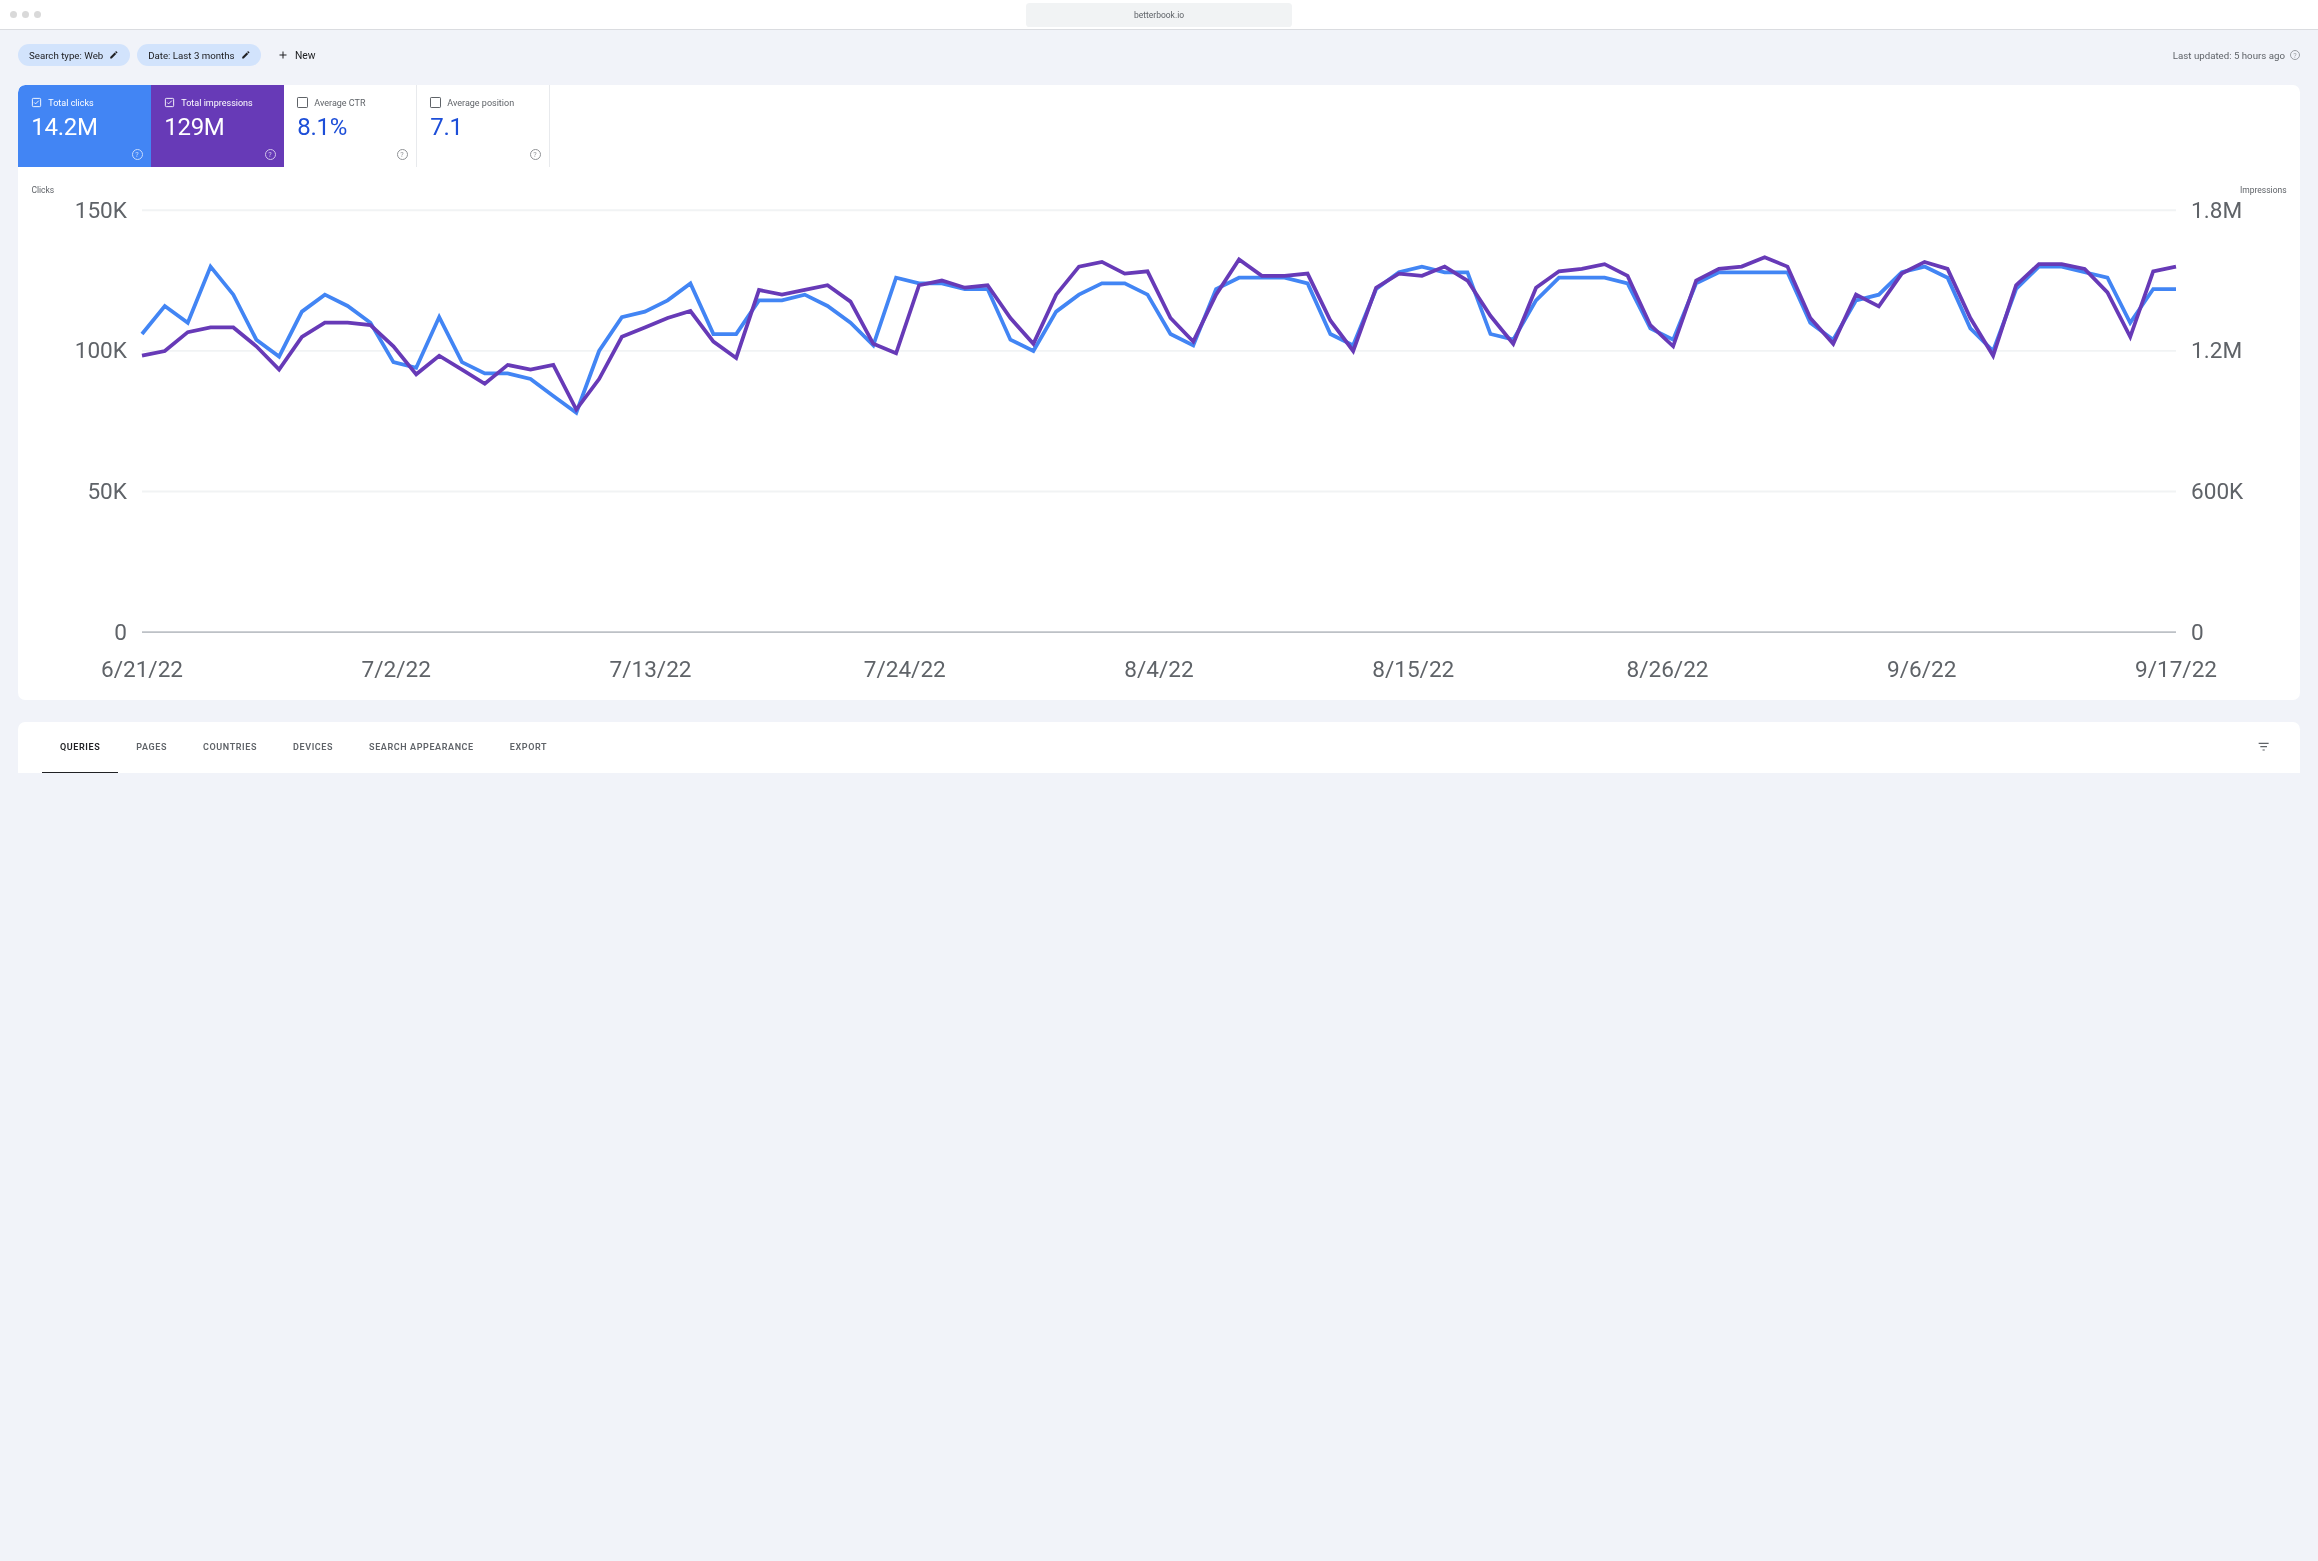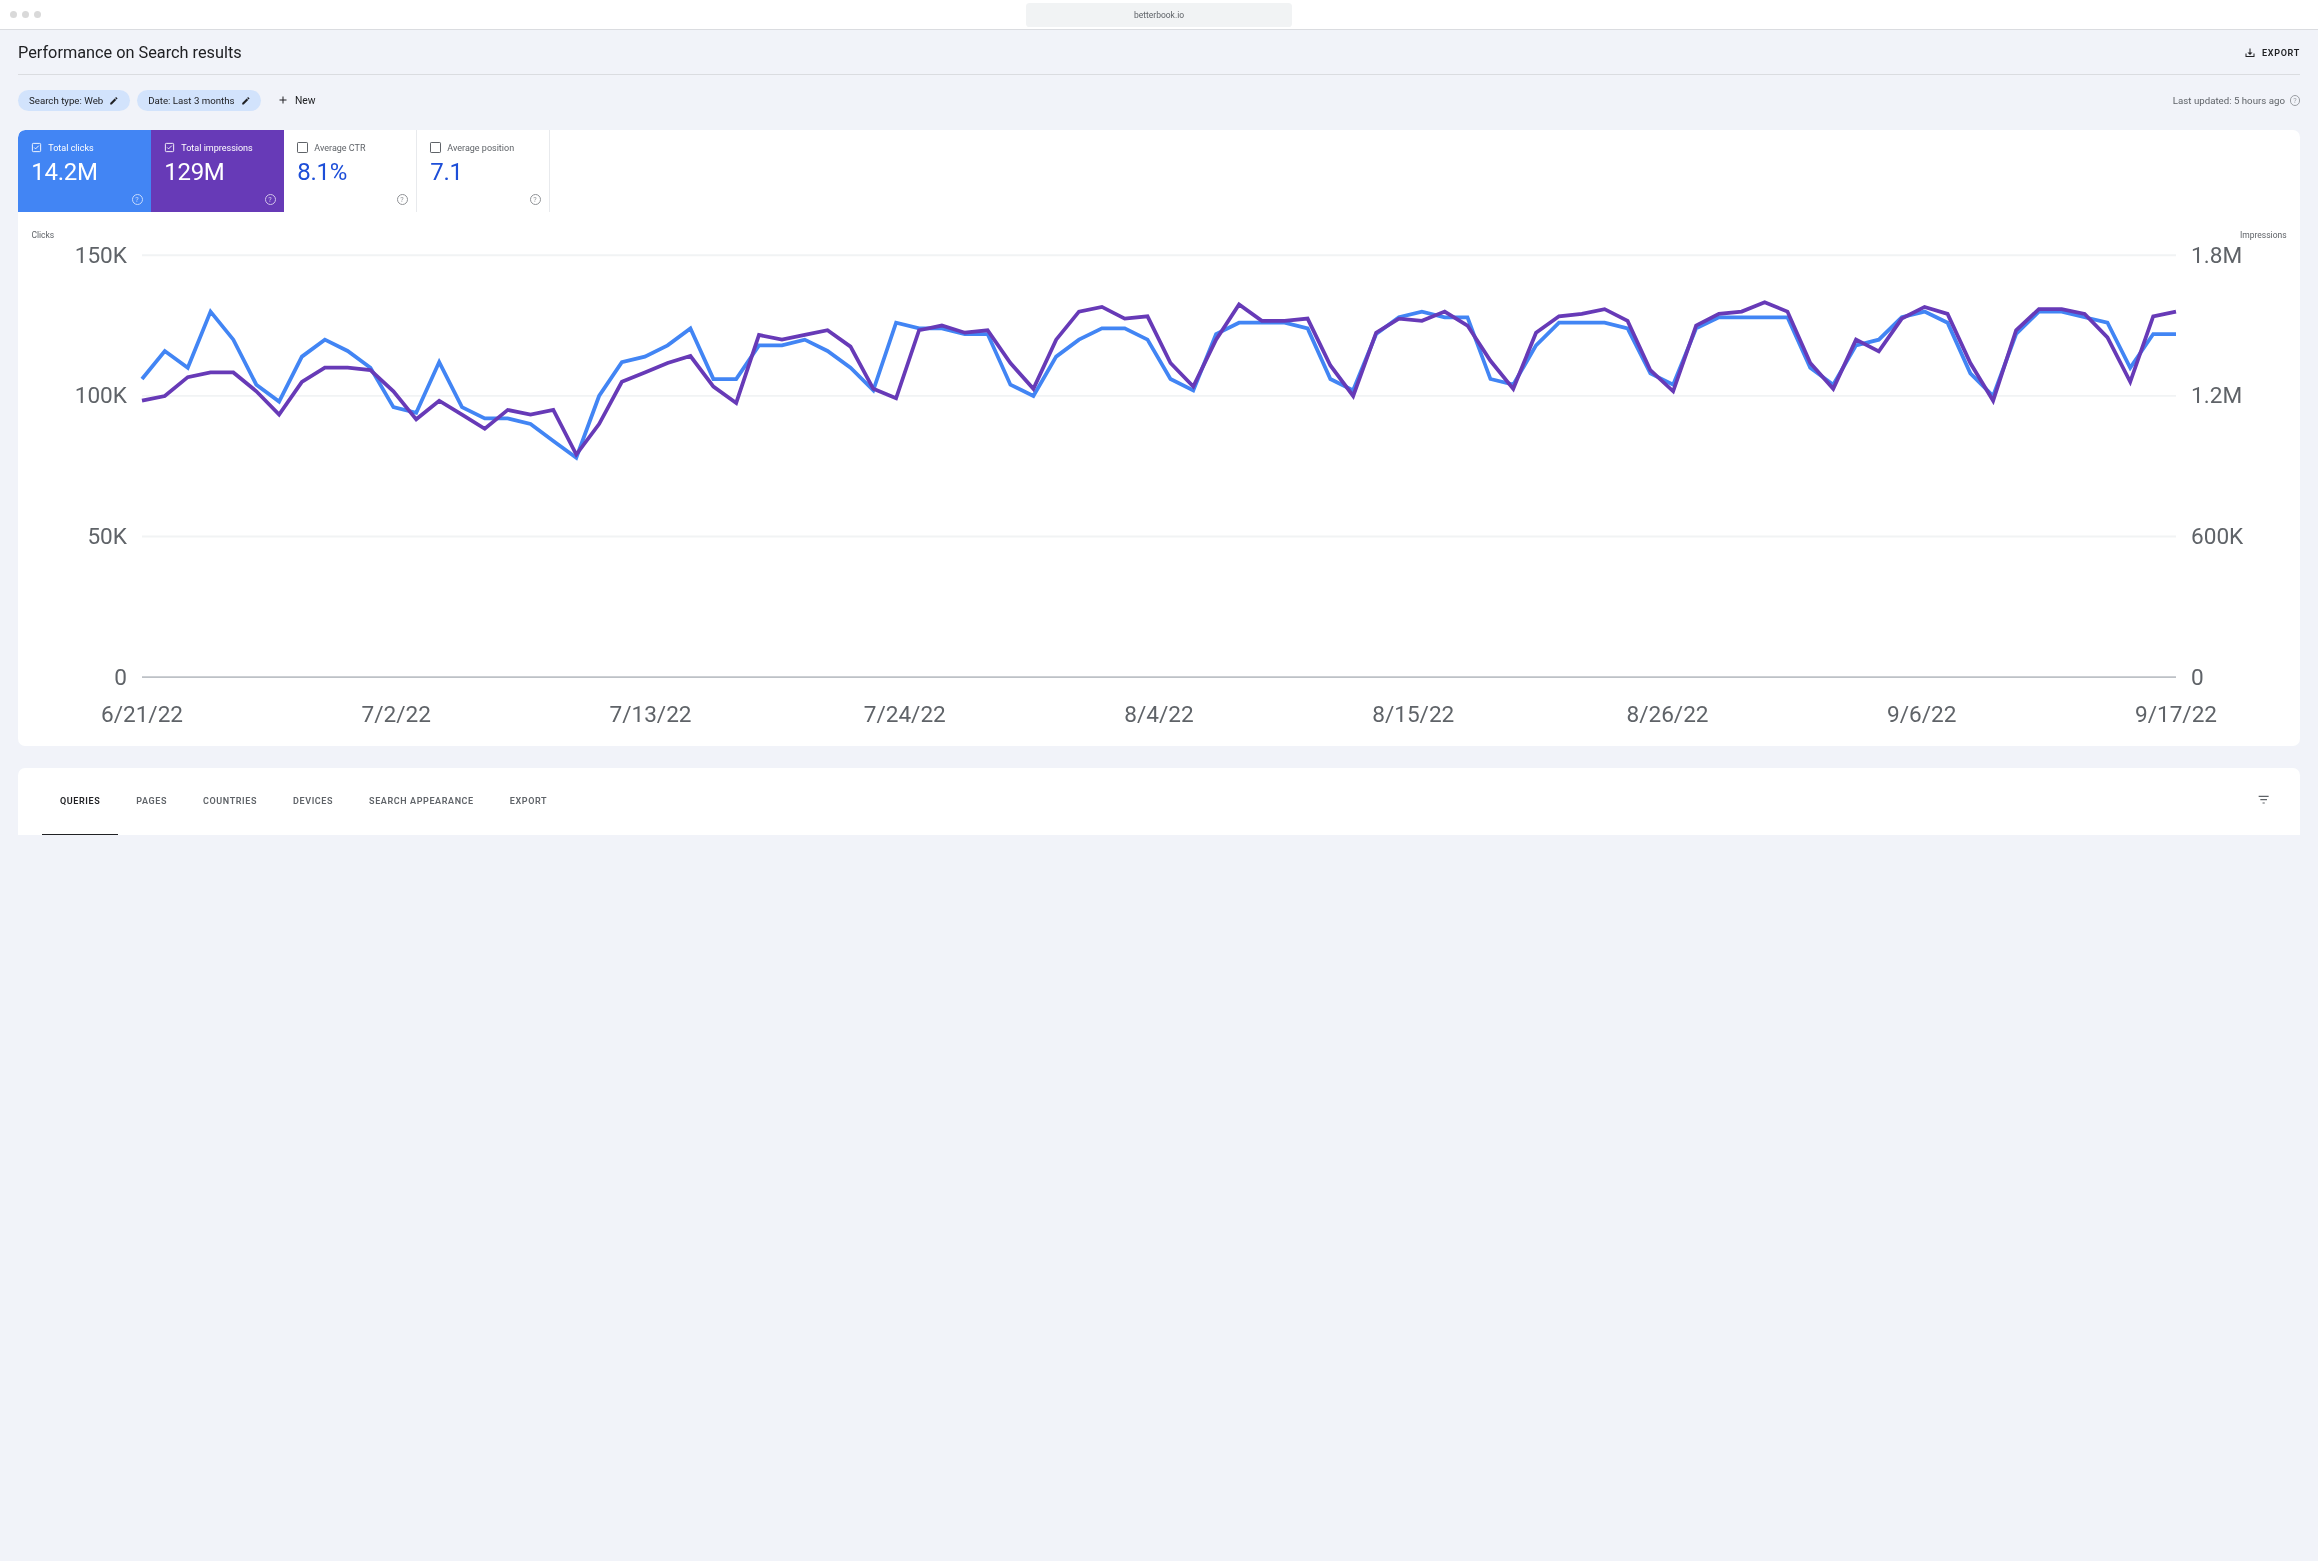--- a/index.html
+++ b/index.html
@@ -96,21 +96,21 @@
   .grid-line { stroke: #f1f3f4; stroke-width: 1; }
   .axis-line { stroke: #bdc1c6; stroke-width: 1; }
   .series-clicks { stroke: #4285f4; stroke-width: 2; fill: none; }
   .series-impr { stroke: #673ab7; stroke-width: 2; fill: none; }
   .tabs-card { background: #fff; border-radius: 7.2px 7.2px 0 0; }
   .tabs-row {
     display: flex; align-items: center;
     padding: 0 24px; position: relative;
   }
   .tab {
-    padding: 28px 18px; font-size: 9px; font-weight: 600;
+    padding: 20px 18px; font-size: 9px; font-weight: 600;
     letter-spacing: 0.6px; color: #5f6368; cursor: pointer;
     border-bottom: 1.8px solid transparent;
   }
   .tab.active { color: #202124; border-bottom-color: #202124; }
   .tabs-spacer { flex: 1; }
   .filter-icon-btn { padding: 12px 6px; cursor: pointer; }
   .help-circle {
     display: inline-block; width: 10.3px; height: 10.3px;
     border: 0.9px solid currentColor; border-radius: 50%;
     font-size: 7.2px; line-height: 9px; text-align: center;
@@ -126,30 +126,20 @@
     <div class="traffic-light"></div>
     <div class="traffic-light"></div>
   </div>
   <div class="addr-bar">
     <span>betterbook.io</span>
   </div>
 </div>
 
 <div class="page">
 
-  <div class="title-row">
-    <h1 class="page-title">Performance on Search results</h1>
-    <div class="export-btn">
-      <svg width="12" height="12" viewBox="0 0 24 24" fill="#202124">
-        <path d="M19 13v5H5v-5H3v7h18v-7h-2z"></path>
-        <path d="M13 3h-2v8H7l5 5 5-5h-4V3z"></path>
-      </svg>
-      <span>EXPORT</span>
-    </div>
-  </div>
 
   <div class="filter-row">
     <div class="filters">
       <div class="chip">
         <span>Search type: Web</span>
         <svg class="pencil" viewBox="0 0 24 24" fill="#202124">
             <path d="M3 17.25V21h3.75L17.81 9.94l-3.75-3.75L3 17.25zM20.71 7.04a1 1 0 0 0 0-1.41l-2.34-2.34a1 1 0 0 0-1.41 0l-1.83 1.83 3.75 3.75 1.83-1.83z"></path>
           </svg>
       </div>
       <div class="chip">

